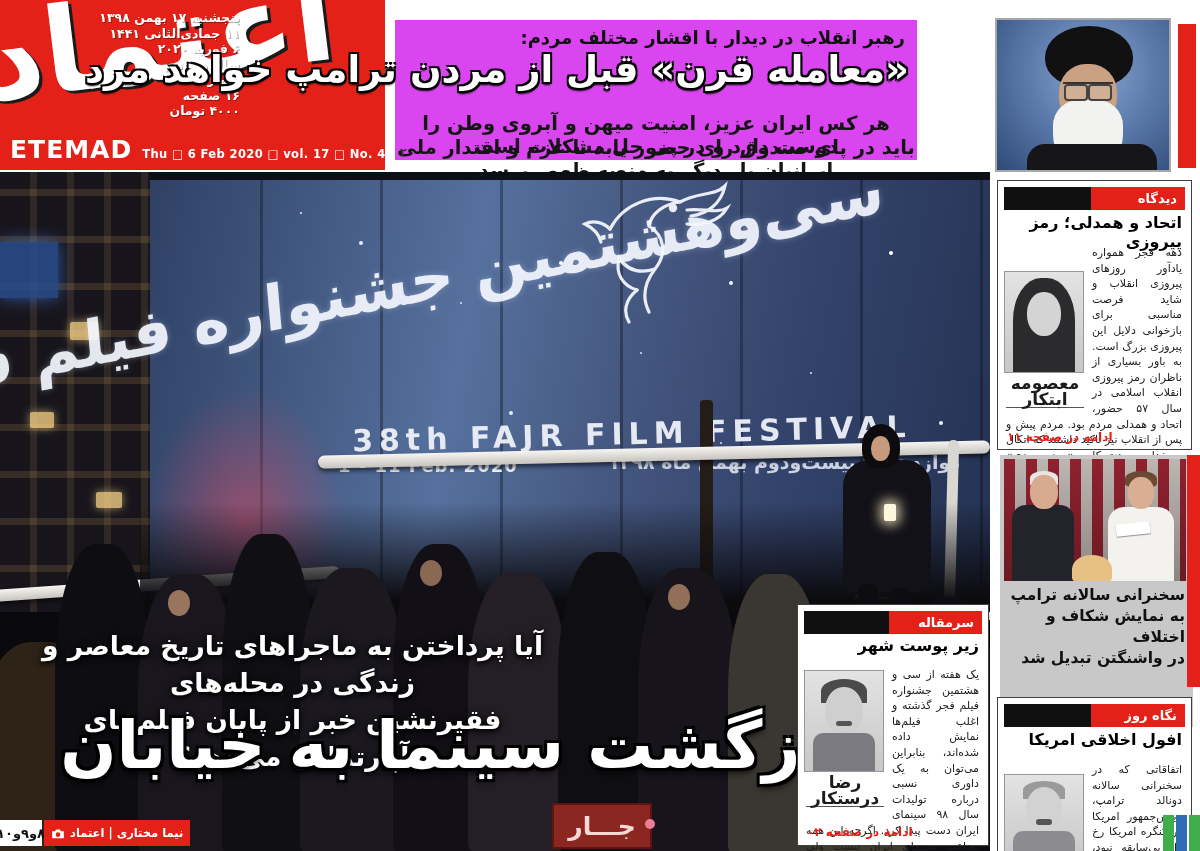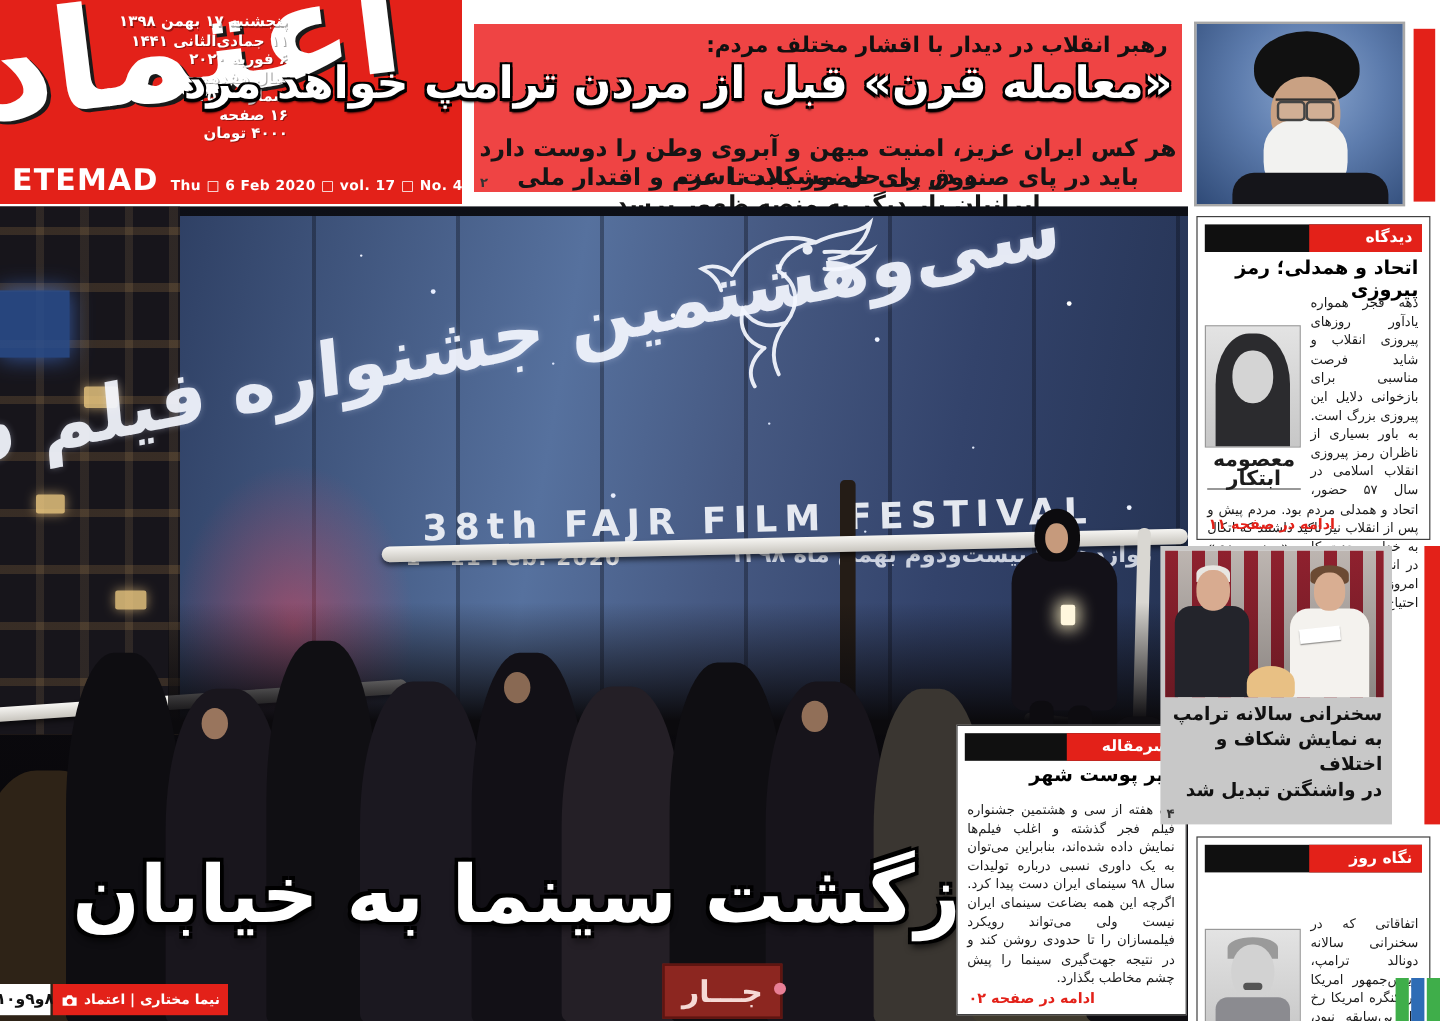--- a/index.html
+++ b/index.html
@@ -11,21 +11,21 @@
   
   .logo-box{left:0;top:0;width:385px;height:170px;background:#e32119;overflow:hidden;}
   .calligraphy{left:-18px;top:-28px;width:320px;font-size:118px;font-weight:900;color:#fff;
                transform:rotate(-7deg);letter-spacing:-6px;text-shadow:3px 3px 0 #1a1a1a;white-space:nowrap;}
   .date-list{left:95px;top:10px;width:145px;text-align:right;color:#fff;font-size:12.5px;
              font-weight:bold;line-height:15.5px;direction:rtl;text-shadow:1px 1px 0 rgba(0,0,0,.35);}
   .latin-strip{left:10px;bottom:6px;width:372px;color:#fff;white-space:nowrap;display:flex;align-items:baseline;gap:10px;}
   .etemad-latin{font-size:25px;font-weight:900;letter-spacing:1px;}
   .latin-info{font-size:11.5px;font-weight:bold;letter-spacing:.4px;}
 
-  .lead-box{left:395px;top:20px;width:590px;height:140px;background:#ef4444;}
+  .lead-box{left:395px;top:20px;width:522px;height:140px;background:#d946ef;}
   .lead-kicker{right:12px;top:7px;font-size:18px;font-weight:900;color:#111;}
   .lead-headline{right:8px;top:28px;width:575px;font-size:37px;font-weight:900;color:#fff;white-space:nowrap;
      text-align:right;
      text-shadow:2px 2px 0 #000,-2px 2px 0 #000,2px -2px 0 #000,-2px -2px 0 #000,0 3px 2px #000;}
   .lead-deck{left:0;width:100%;text-align:center;font-size:19.5px;font-weight:bold;color:#151515;}
   .lead-pageref{left:5px;bottom:1px;font-size:11px;font-weight:bold;color:#333;}
 
   .leader-photo{left:995px;top:18px;width:172px;height:150px;border:2px solid #a7a7a7;
      background:radial-gradient(circle at 55% 35%, #8aa6cf 0%, #5d7cad 45%, #2f4a77 100%);overflow:hidden;}
   .turban{position:absolute;left:48px;top:6px;width:88px;height:62px;background:#111;border-radius:50% 50% 46% 46%;}
@@ -50,21 +50,21 @@
   .portrait figcaption{font-size:17px;font-weight:900;text-align:center;padding-top:3px;border-bottom:1px solid #555;}
   .continue{position:absolute;left:9px;color:#e32119;font-size:12px;font-weight:900;direction:rtl;}
 
   .scarf{position:absolute;left:8px;top:6px;width:62px;height:94px;background:#2b2b2e;border-radius:45% 45% 0 0;}
   .pface{position:absolute;border-radius:48%;background:#cfcfcf;}
   .hair-gray{position:absolute;border-radius:50% 50% 0 0;background:#9a9a9a;}
   .mustache{position:absolute;background:#555;border-radius:3px;}
   .suit-dark{position:absolute;background:#3a3a3f;border-radius:10px 10px 0 0;}
 
   
-  .us-panel{left:967px;top:455px;width:193px;height:232px;background:#c8c8c8;}
+  .us-panel{left:1000px;top:455px;width:193px;height:272px;background:#c8c8c8;}
   .us-photo{position:absolute;left:4px;top:4px;width:182px;height:122px;overflow:hidden;
      background:repeating-linear-gradient(90deg,#b22234 0 11px,#efe8e2 11px 22px);}
   .us-photo .shade{position:absolute;inset:0;background:linear-gradient(180deg,rgba(40,30,30,.25),rgba(20,15,15,.45));}
   .pence-suit{position:absolute;left:8px;top:46px;width:62px;height:76px;background:#23242b;border-radius:14px 14px 0 0;}
   .pence-head{position:absolute;left:26px;top:16px;width:28px;height:34px;background:#d8ab90;border-radius:46%;}
   .pence-hair{position:absolute;left:26px;top:12px;width:28px;height:14px;background:#e8e6e2;border-radius:50% 50% 0 0;}
   .pelosi-suit{position:absolute;left:104px;top:48px;width:66px;height:74px;background:#f4f2ee;border-radius:16px 16px 0 0;}
   .pelosi-head{position:absolute;left:124px;top:18px;width:26px;height:32px;background:#d9ae92;border-radius:46%;}
   .pelosi-hair{position:absolute;left:121px;top:12px;width:32px;height:16px;background:#6b4a33;border-radius:50% 50% 20% 20%;}
   .paper{position:absolute;left:112px;top:64px;width:34px;height:12px;background:#fff;box-shadow:0 1px 1px rgba(0,0,0,.4);transform:rotate(-6deg);}
@@ -223,20 +223,24 @@
     <div class="person" style="left:468px;top:400px;width:100px;height:280px;background:#241f26;"></div>
     <div class="person" style="left:558px;top:380px;width:95px;height:300px;background:#0f0e12;"></div>
     <div class="person" style="left:638px;top:396px;width:100px;height:285px;background:#17141b;"></div>
     <div class="person" style="left:728px;top:402px;width:95px;height:280px;background:#3a3631;"></div>
     <div class="person" style="left:810px;top:440px;width:110px;height:240px;background:#3f3a2e;"></div>
     <div class="person" style="left:905px;top:425px;width:90px;height:255px;background:#0e0d11;"></div>
     <div class="head-dot" style="left:168px;top:418px;width:22px;height:26px;background:#b08668;opacity:.85;"></div>
     <div class="head-dot" style="left:420px;top:388px;width:22px;height:26px;background:#a87f63;opacity:.8;"></div>
     <div class="head-dot" style="left:668px;top:412px;width:22px;height:26px;background:#b08668;opacity:.8;"></div>
 
+    <div class="abs standfirst">
+      <div>آیا پرداختن به ماجراهای تاریخ معاصر و زندگی در محله‌های</div>
+      <div>فقیرنشین خبر از پایان فیلم‌های آپارتمانی می‌دهد؟</div>
+    </div>
     <div class="abs big-headline">بازگشت سینما به خیابان</div>
 
     <div class="abs jar-badge">
       <span>جـــار</span>
     </div>
     <div class="abs pages-badge">۸و۹و۱۰</div>
     <div class="abs credit-badge">
       <span>نیما مختاری | اعتماد</span>
       <svg width="14" height="11" viewBox="0 0 24 18">
         <path d="M2 5h5l2-3h6l2 3h5v12H2z" fill="#fff"></path>
@@ -244,20 +248,29 @@
       </svg>
     </div>
   </div>
 
   <section class="abs news-box editorial">
     <div class="sec-head">
       <div class="red">سرمقاله</div>
     </div>
     <h2 class="box-title" style="top:31px;margin:0;">زیر پوست شهر</h2>
     <div class="box-body" style="top:62px;">
+      <figure class="portrait" style="margin-left:0;margin-right:8px;float:left;">
+        <div class="ph">
+          <div class="hair-gray" style="left:16px;top:8px;width:46px;height:24px;background:#4a4a4a;"></div>
+          <div class="pface" style="left:20px;top:16px;width:38px;height:48px;background:#cfcfcf;"></div>
+          <div class="mustache" style="left:31px;top:50px;width:16px;height:5px;"></div>
+          <div class="suit-dark" style="left:8px;top:62px;width:62px;height:38px;background:#7a7a80;"></div>
+        </div>
+        <figcaption>رضا درستکار</figcaption>
+      </figure>
       <span>یک هفته از سی و هشتمین جشنواره فیلم فجر گذشته و اغلب فیلم‌ها نمایش داده شده‌اند، بنابراین می‌توان به یک داوری نسبی درباره تولیدات سال ۹۸</span>
       <span> </span>
       <span>سینمای ایران دست پیدا کرد. اگرچه این همه بضاعت سینمای ایران نیست ولی می‌تواند رویکرد فیلمسازان را تا حدودی روشن کند و در نتیجه جهت‌گیری سینما را پیش چشم مخاطب بگذارد.</span>
     </div>
     <div class="continue" style="bottom:6px;margin-top:27px;">ادامه در صفحه ۰۲</div>
   </section>
 
   <section class="abs news-box" style="left:997px;top:180px;width:193px;height:268px;">
     <div class="sec-head">
       <div class="red">دیدگاه</div>
@@ -294,20 +307,21 @@
       <div>در واشنگتن تبدیل شد</div>
     </div>
     <div class="us-pageref">۴</div>
   </section>
   <div class="abs red-strip" style="left:1187px;top:455px;width:13px;height:232px;"></div>
 
   <section class="abs news-box" style="left:997px;top:697px;width:193px;height:160px;">
     <div class="sec-head">
       <div class="red">نگاه روز</div>
     </div>
+    <h2 class="box-title" style="top:32px;margin:0;">افول اخلاقی امریکا</h2>
     <div class="box-body" style="top:64px;">
       <figure class="portrait" style="margin-left:0;margin-right:8px;float:left;margin-top:12px;">
         <div class="ph" style="height:88px;">
           <div class="hair-gray" style="left:18px;top:6px;width:42px;height:18px;"></div>
           <div class="pface" style="left:21px;top:12px;width:36px;height:46px;background:#d2d2d2;"></div>
           <div class="mustache" style="left:31px;top:44px;width:16px;height:6px;"></div>
           <div class="suit-dark" style="left:8px;top:56px;width:62px;height:32px;background:#8b8b90;"></div>
         </div>
 
       </figure>

